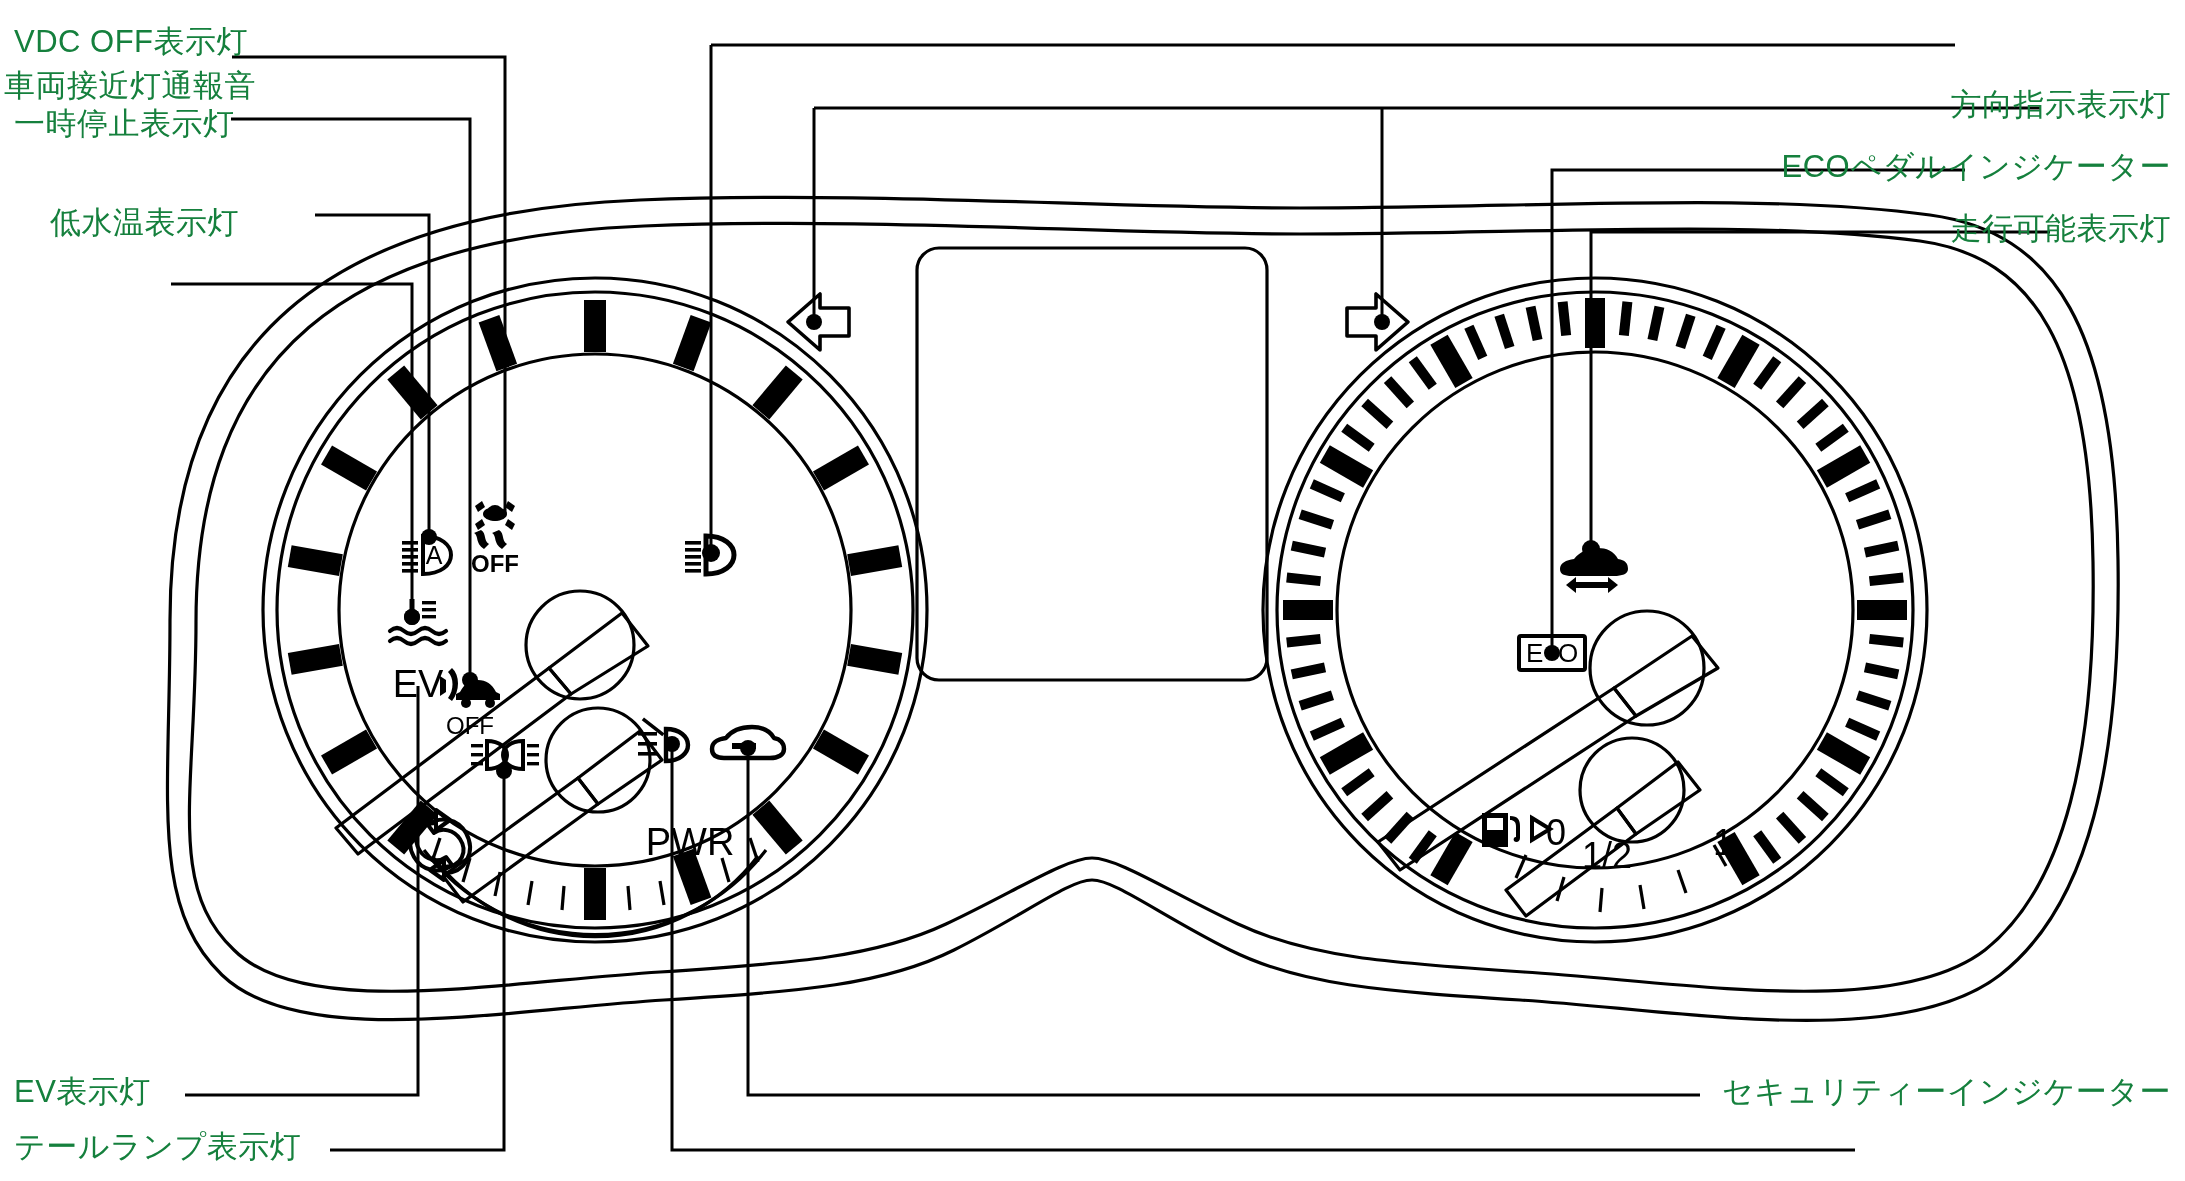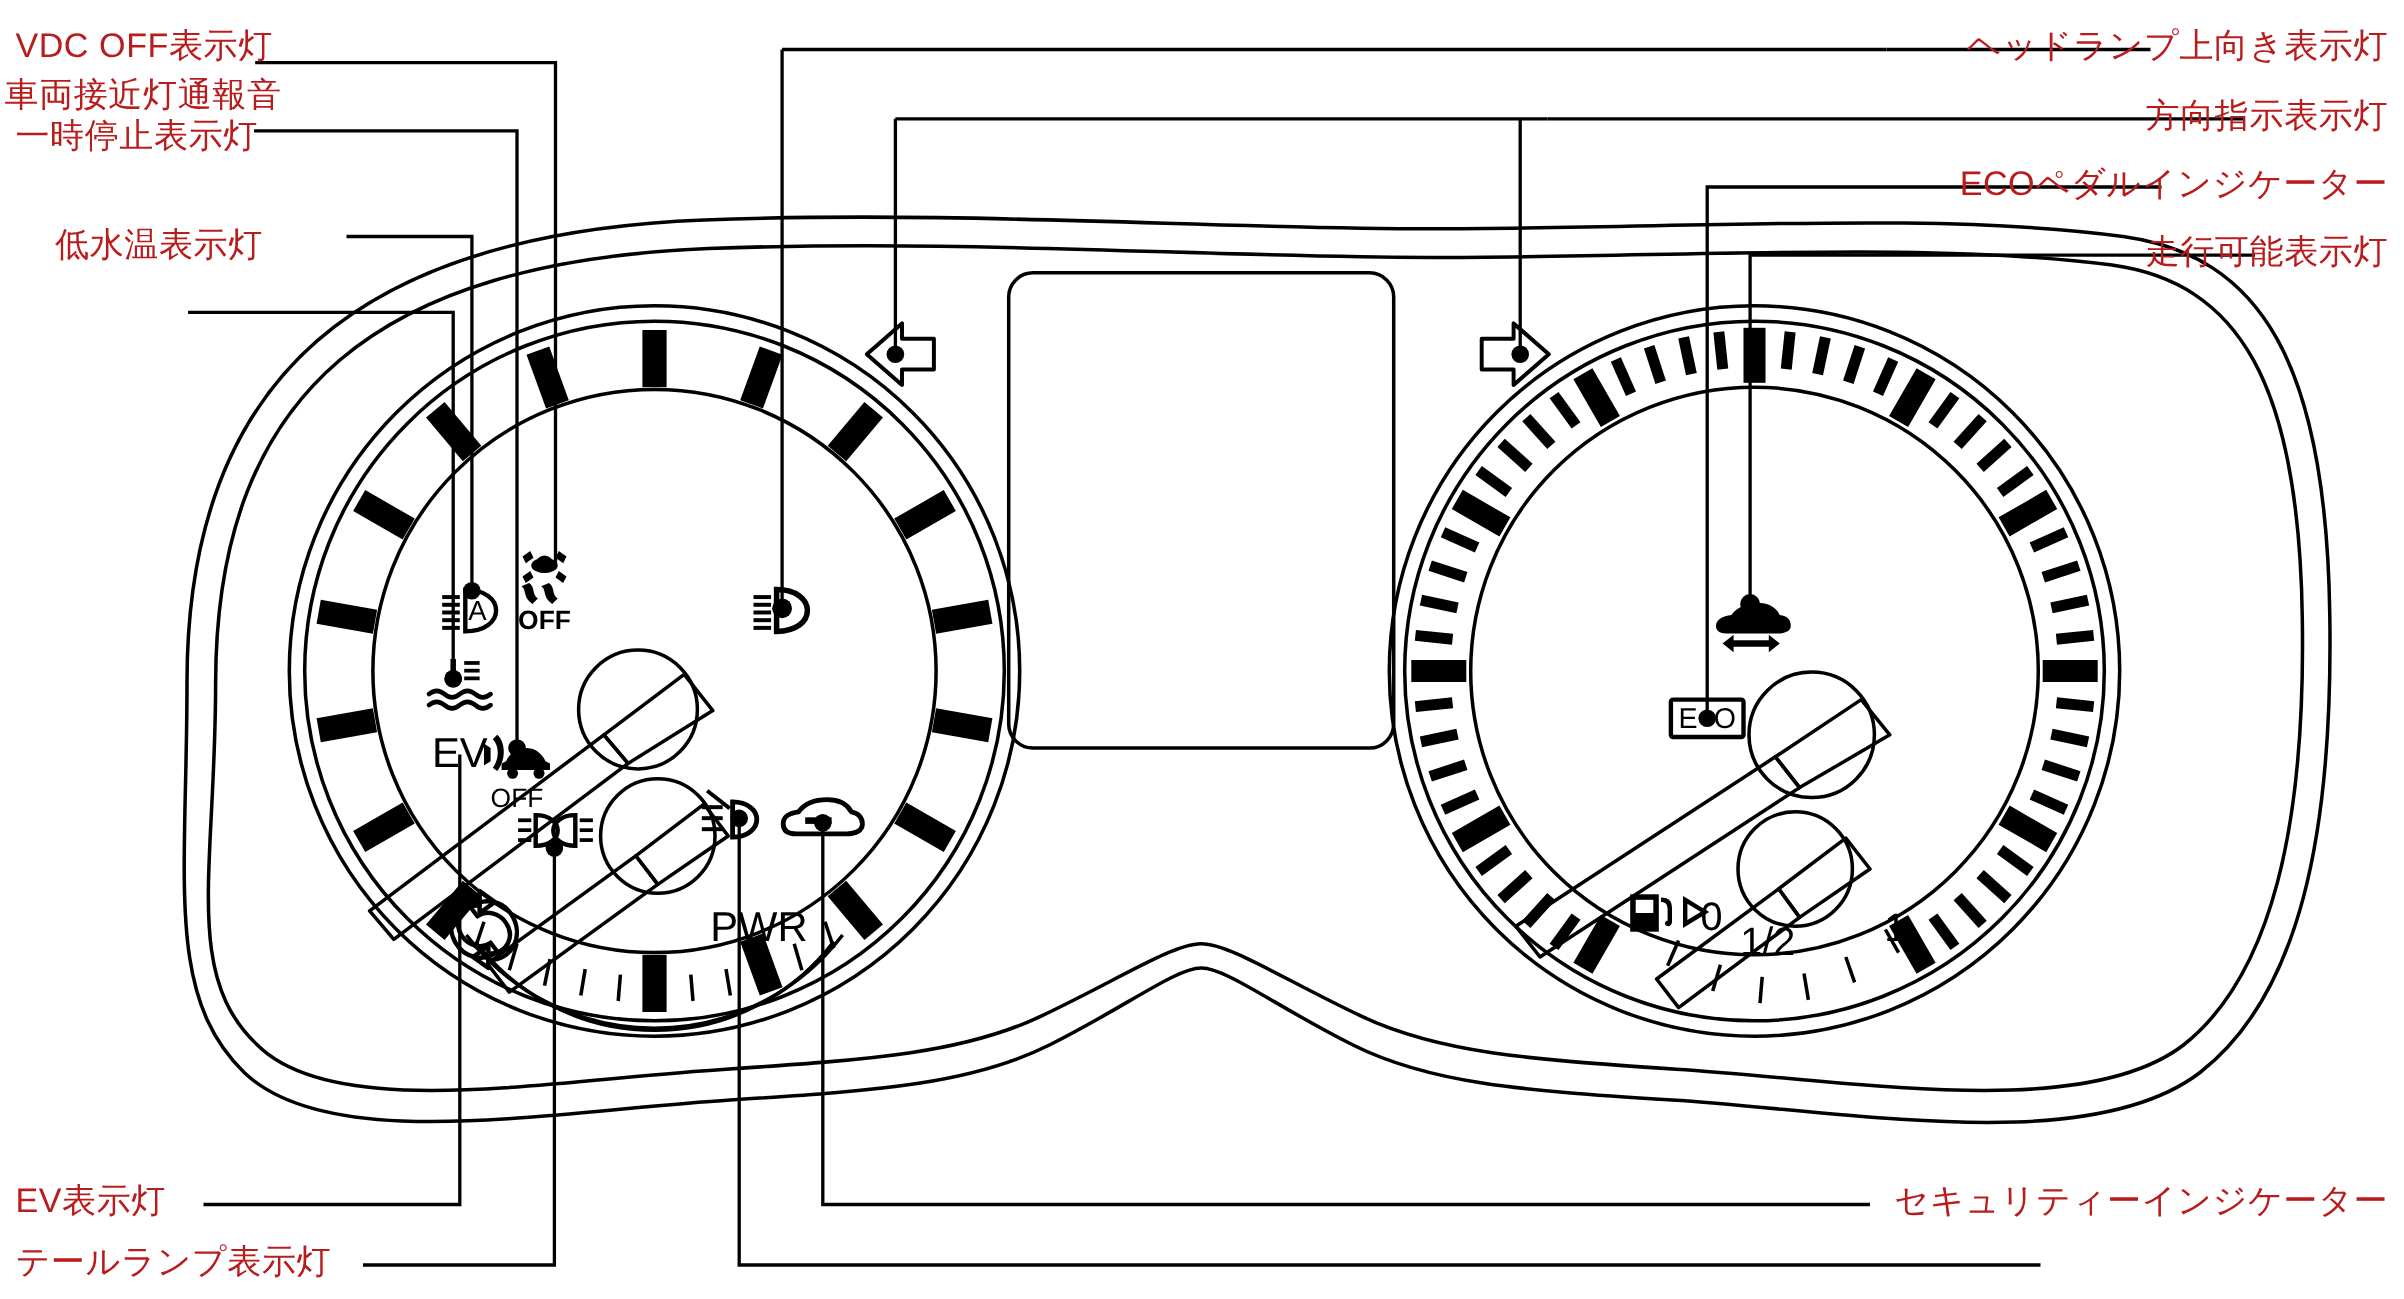--- a/index.html
+++ b/index.html
@@ -1,21 +1,21 @@
 <!DOCTYPE html>
 <html><head>
 <meta charset="utf-8">
 <style>
   html,body{margin:0;padding:0;background:#ffffff;}
   body{width:2185px;height:1181px;overflow:hidden;
        font-family:"Liberation Sans","DejaVu Sans",sans-serif;color:#000;}
   #stage{position:relative;width:2185px;height:1181px;}
   #stage svg{position:absolute;left:0;top:0;}
   .lbl{position:absolute;white-space:nowrap;font-size:31px;line-height:40px;
-       letter-spacing:0.5px;color:#b91c1c;}
+       letter-spacing:0.5px;color:#15803d;}
   .lbl.r{text-align:right;}
 </style>
 </head>
 <body>
 
 <div id="stage">
 
 <svg width="2185" height="1181" viewBox="0 0 2185 1181">
   <defs>
     
@@ -553,21 +553,20 @@
 
 <div class="lbl" style="left:14px;  top:22px;">VDC OFF表示灯</div>
 
 <div class="lbl" style="left:4px;  top:66px;">車両接近灯通報音</div>
 
 <div class="lbl" style="left:14px;  top:104px;">一時停止表示灯</div>
 
 
 <div class="lbl" style="left:14px;  top:203px;margin-left:36px;">低水温表示灯</div>
 
-<div class="lbl r" style="right:14px; top:22px;">ヘッドランプ上向き表示灯</div>
 
 <div class="lbl r" style="right:14px; top:85px;">方向指示表示灯</div>
 
 <div class="lbl r" style="right:14px; top:147px;">ECOペダルインジケーター</div>
 
 <div class="lbl r" style="right:14px; top:209px;">走行可能表示灯</div>
 
 <div class="lbl" style="left:14px;  top:1072px;">EV表示灯</div>
 
 <div class="lbl" style="left:14px;  top:1127px;">テールランプ表示灯</div>

